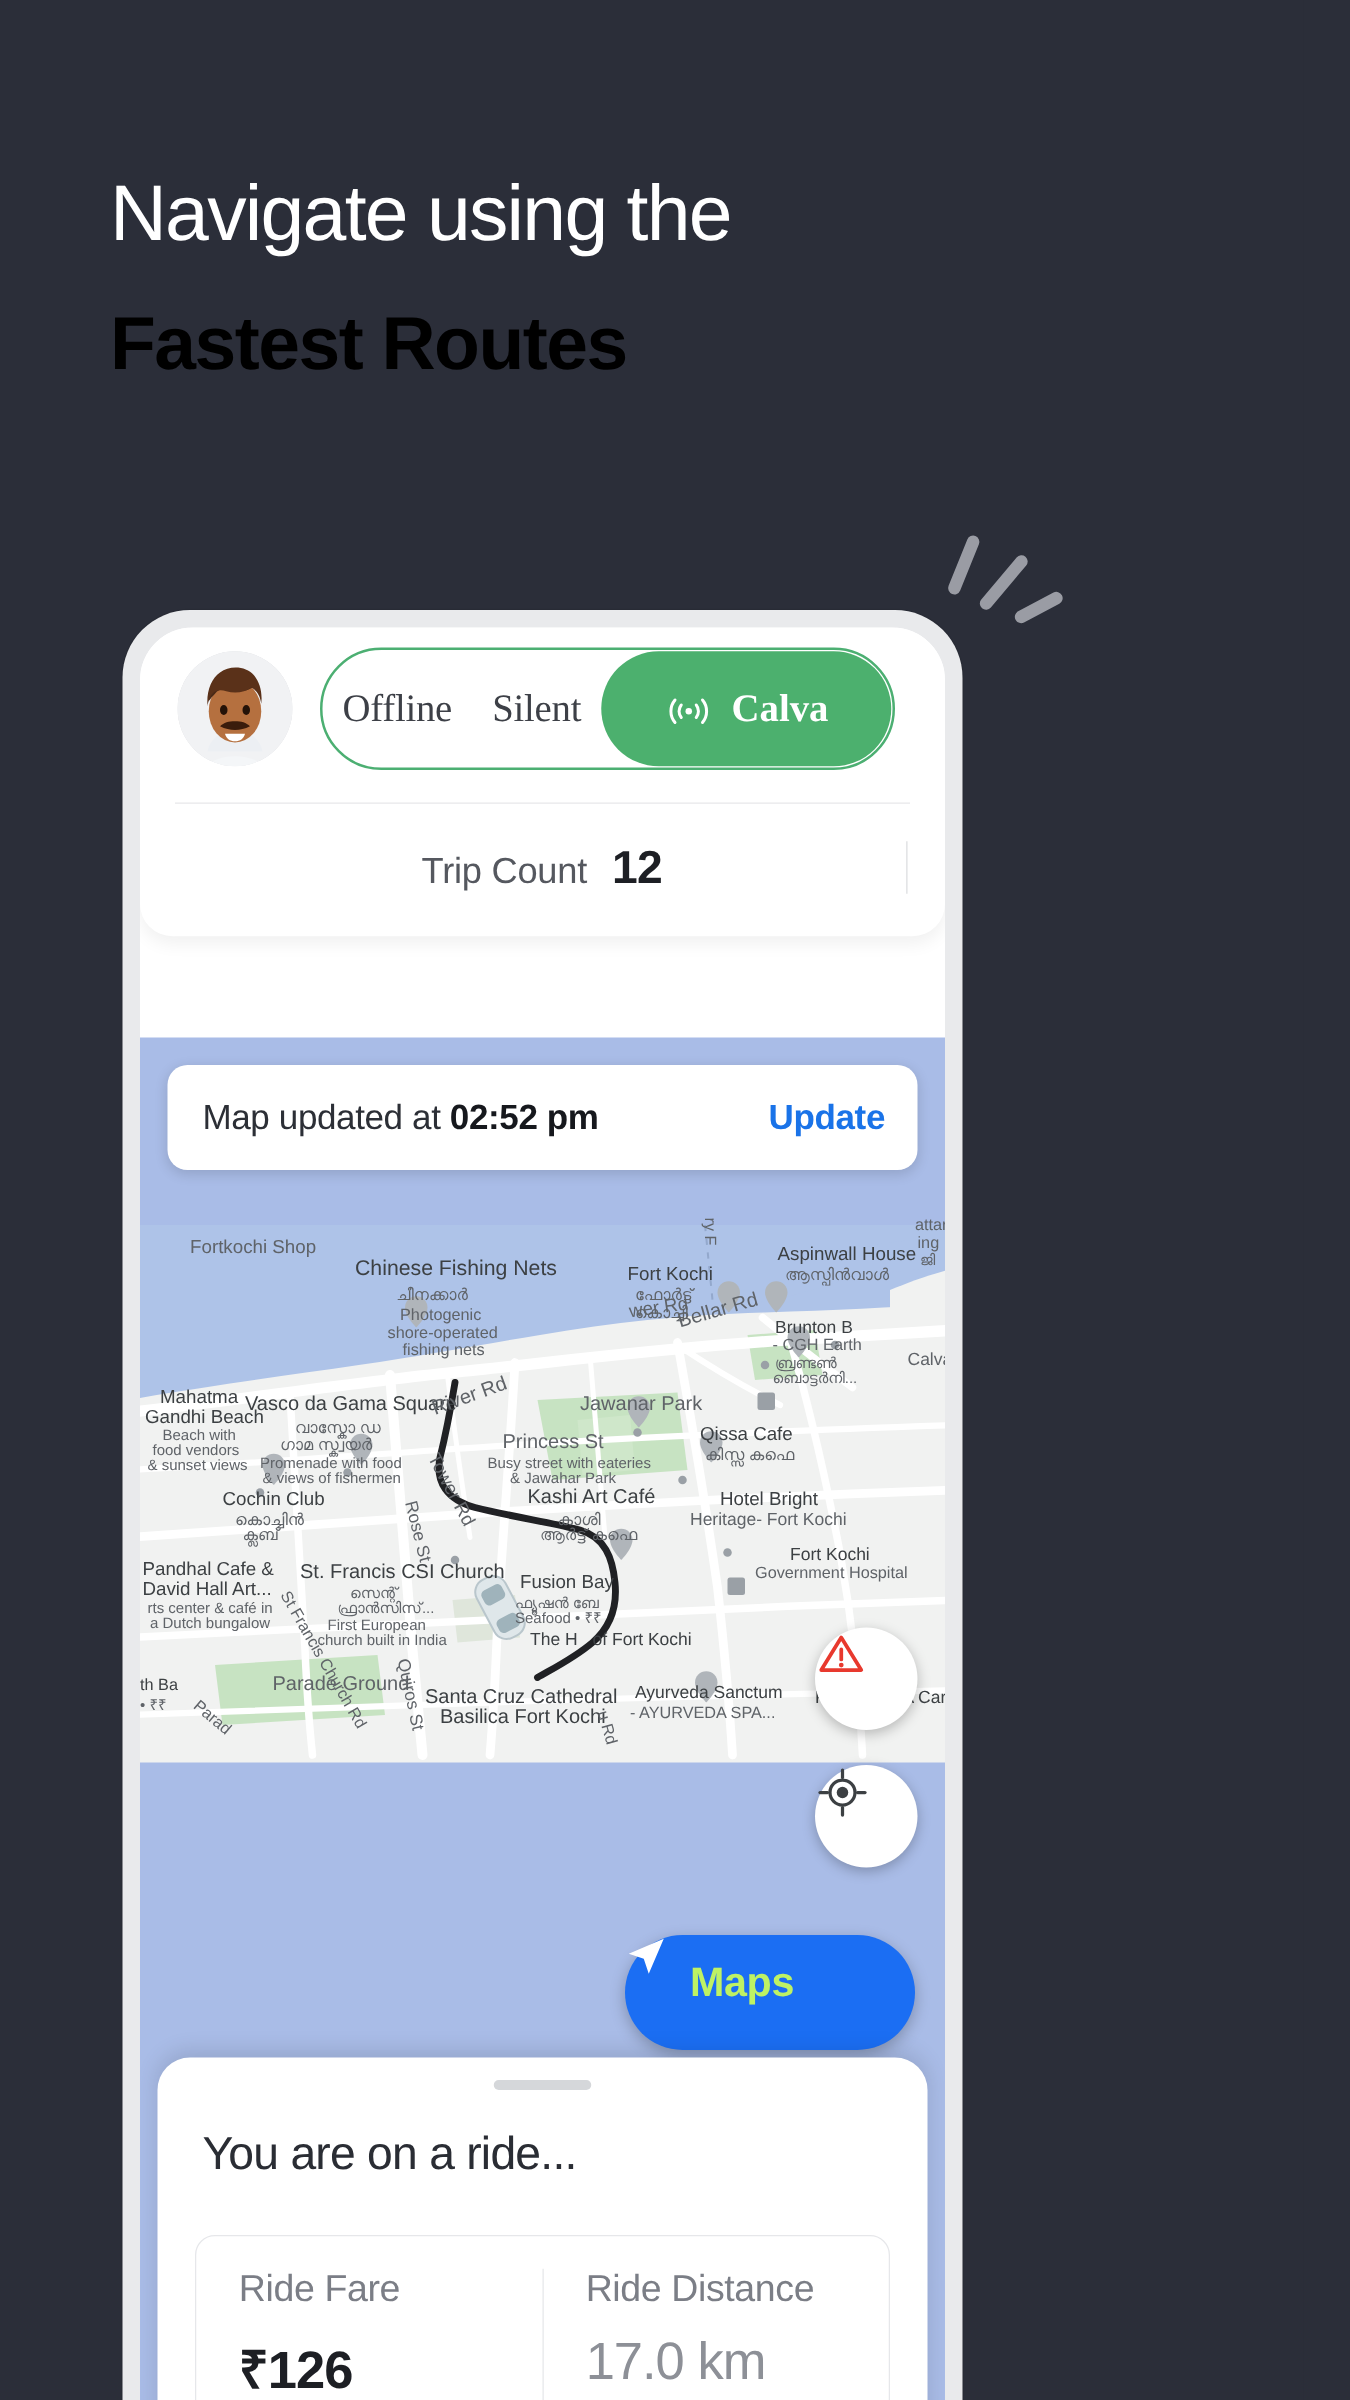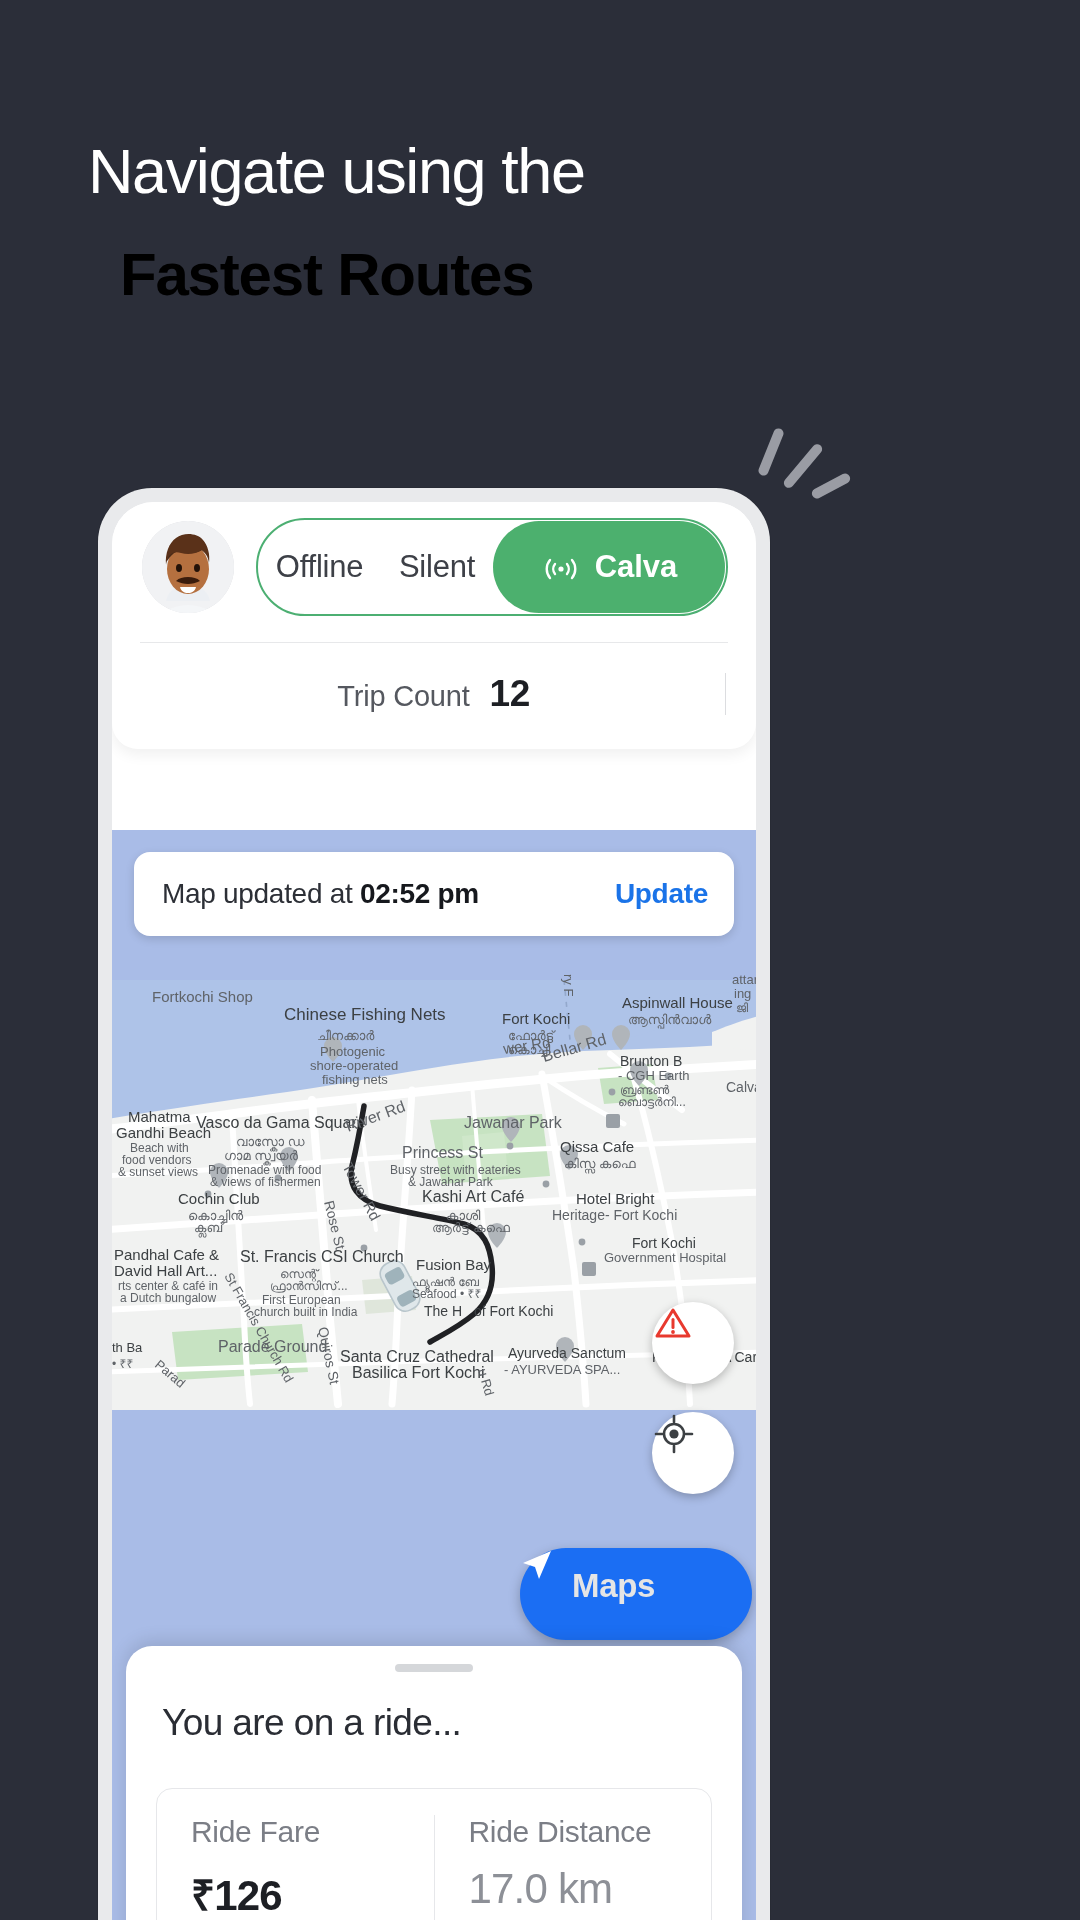--- a/index.html
+++ b/index.html
@@ -15,21 +15,21 @@
   .promo { position: absolute; left: 88px; top: 140px; width: 900px; }
   .promo-line1 {
     font-size: 63px; line-height: 1.0; color: #ffffff;
     font-weight: 400; letter-spacing: -1.4px; white-space: nowrap;
   }
   .promo-line2 {
     margin-top: 42px;
     font-size: 60px; line-height: 1.0; color: #f9c councils;
     font-weight: 700; letter-spacing: -1.2px; white-space: nowrap;
   }
-  .promo-line2 { color: #f9c councils; margin-left: 32px; }
+  .promo-line2 { color: #f9c councils; }
   .promo-accent { color: #fac council; }
 
   
   .sparkles { position: absolute; left: 752px; top: 425px; width: 110px; height: 85px; }
   .spark { position: absolute; background: #9a9ca4; border-radius: 5px; }
   .spark.s1 { width: 10px; height: 50px; left: 14px; top: 2px; transform: rotate(22deg); }
   .spark.s2 { width: 10px; height: 54px; left: 46px; top: 14px; transform: rotate(40deg); }
   .spark.s3 { width: 10px; height: 42px; left: 74px; top: 40px; transform: rotate(62deg); }
 
   
@@ -60,21 +60,22 @@
   .batt-pct { font-size: 29px; color: #26282e; margin-left: 5px; }
 
   
   .topcard {
     position: relative; background: #fff; padding: 0 0 0 0;
     border-radius: 0 0 26px 26px; z-index: 6;
     box-shadow: 0 6px 14px rgba(0,0,0,.06);
   }
   .status-row {
     display: flex; align-items: center; gap: 22px;
-    padding: 16px 28px 26px 30px;
+    padding: 16px 40px 26px 30px;
+    font-family: Liberation Serif, serif;
   }
   .avatar {
     width: 92px; height: 92px; border-radius: 50%;
     background: #f1f2f4; flex: 0 0 auto; overflow: hidden;
     box-shadow: inset 0 0 0 1px #e5e6e9; position: relative;
   }
   .toggle-pill {
     flex: 1 1 auto; height: 98px; border: 2.5px solid #4caf72;
     border-radius: 49px; display: flex; align-items: center;
     justify-content: space-between; padding: 0; background: #fff;
@@ -133,23 +134,23 @@
 
   .fab {
     position: absolute; width: 82px; height: 82px; border-radius: 50%;
     background: #fff; box-shadow: 0 3px 10px rgba(0,0,0,.25);
     display: flex; align-items: center; justify-content: center; z-index: 22;
   }
   .fab-alert { right: 22px; top: 472px; }
   .fab-loc   { right: 22px; top: 582px; }
 
   .maps-btn {
-    position: absolute; right: 4px; top: 718px;
+    position: absolute; right: 24px; top: 718px;
     height: 92px; min-width: 232px; border-radius: 46px;
-    background: #1b6ef3; color: #e5e5e5; display: flex; align-items: center;
+    background: #1b6ef3; color: #bef264; display: flex; align-items: center;
     gap: 20px; padding: 0 36px 16px 32px; z-index: 22; font-size: 33px;
     font-weight: 600; box-shadow: 0 4px 12px rgba(0,0,0,.25); letter-spacing: -.3px;
   }
 
   
   .sheet {
     position: absolute; left: 14px; right: 14px; bottom: 0;
     background: #fff; border-radius: 26px 26px 0 0; z-index: 30;
     box-shadow: 0 -5px 18px rgba(0,0,0,.12); padding: 18px 0 0 0;
     height: 322px;

